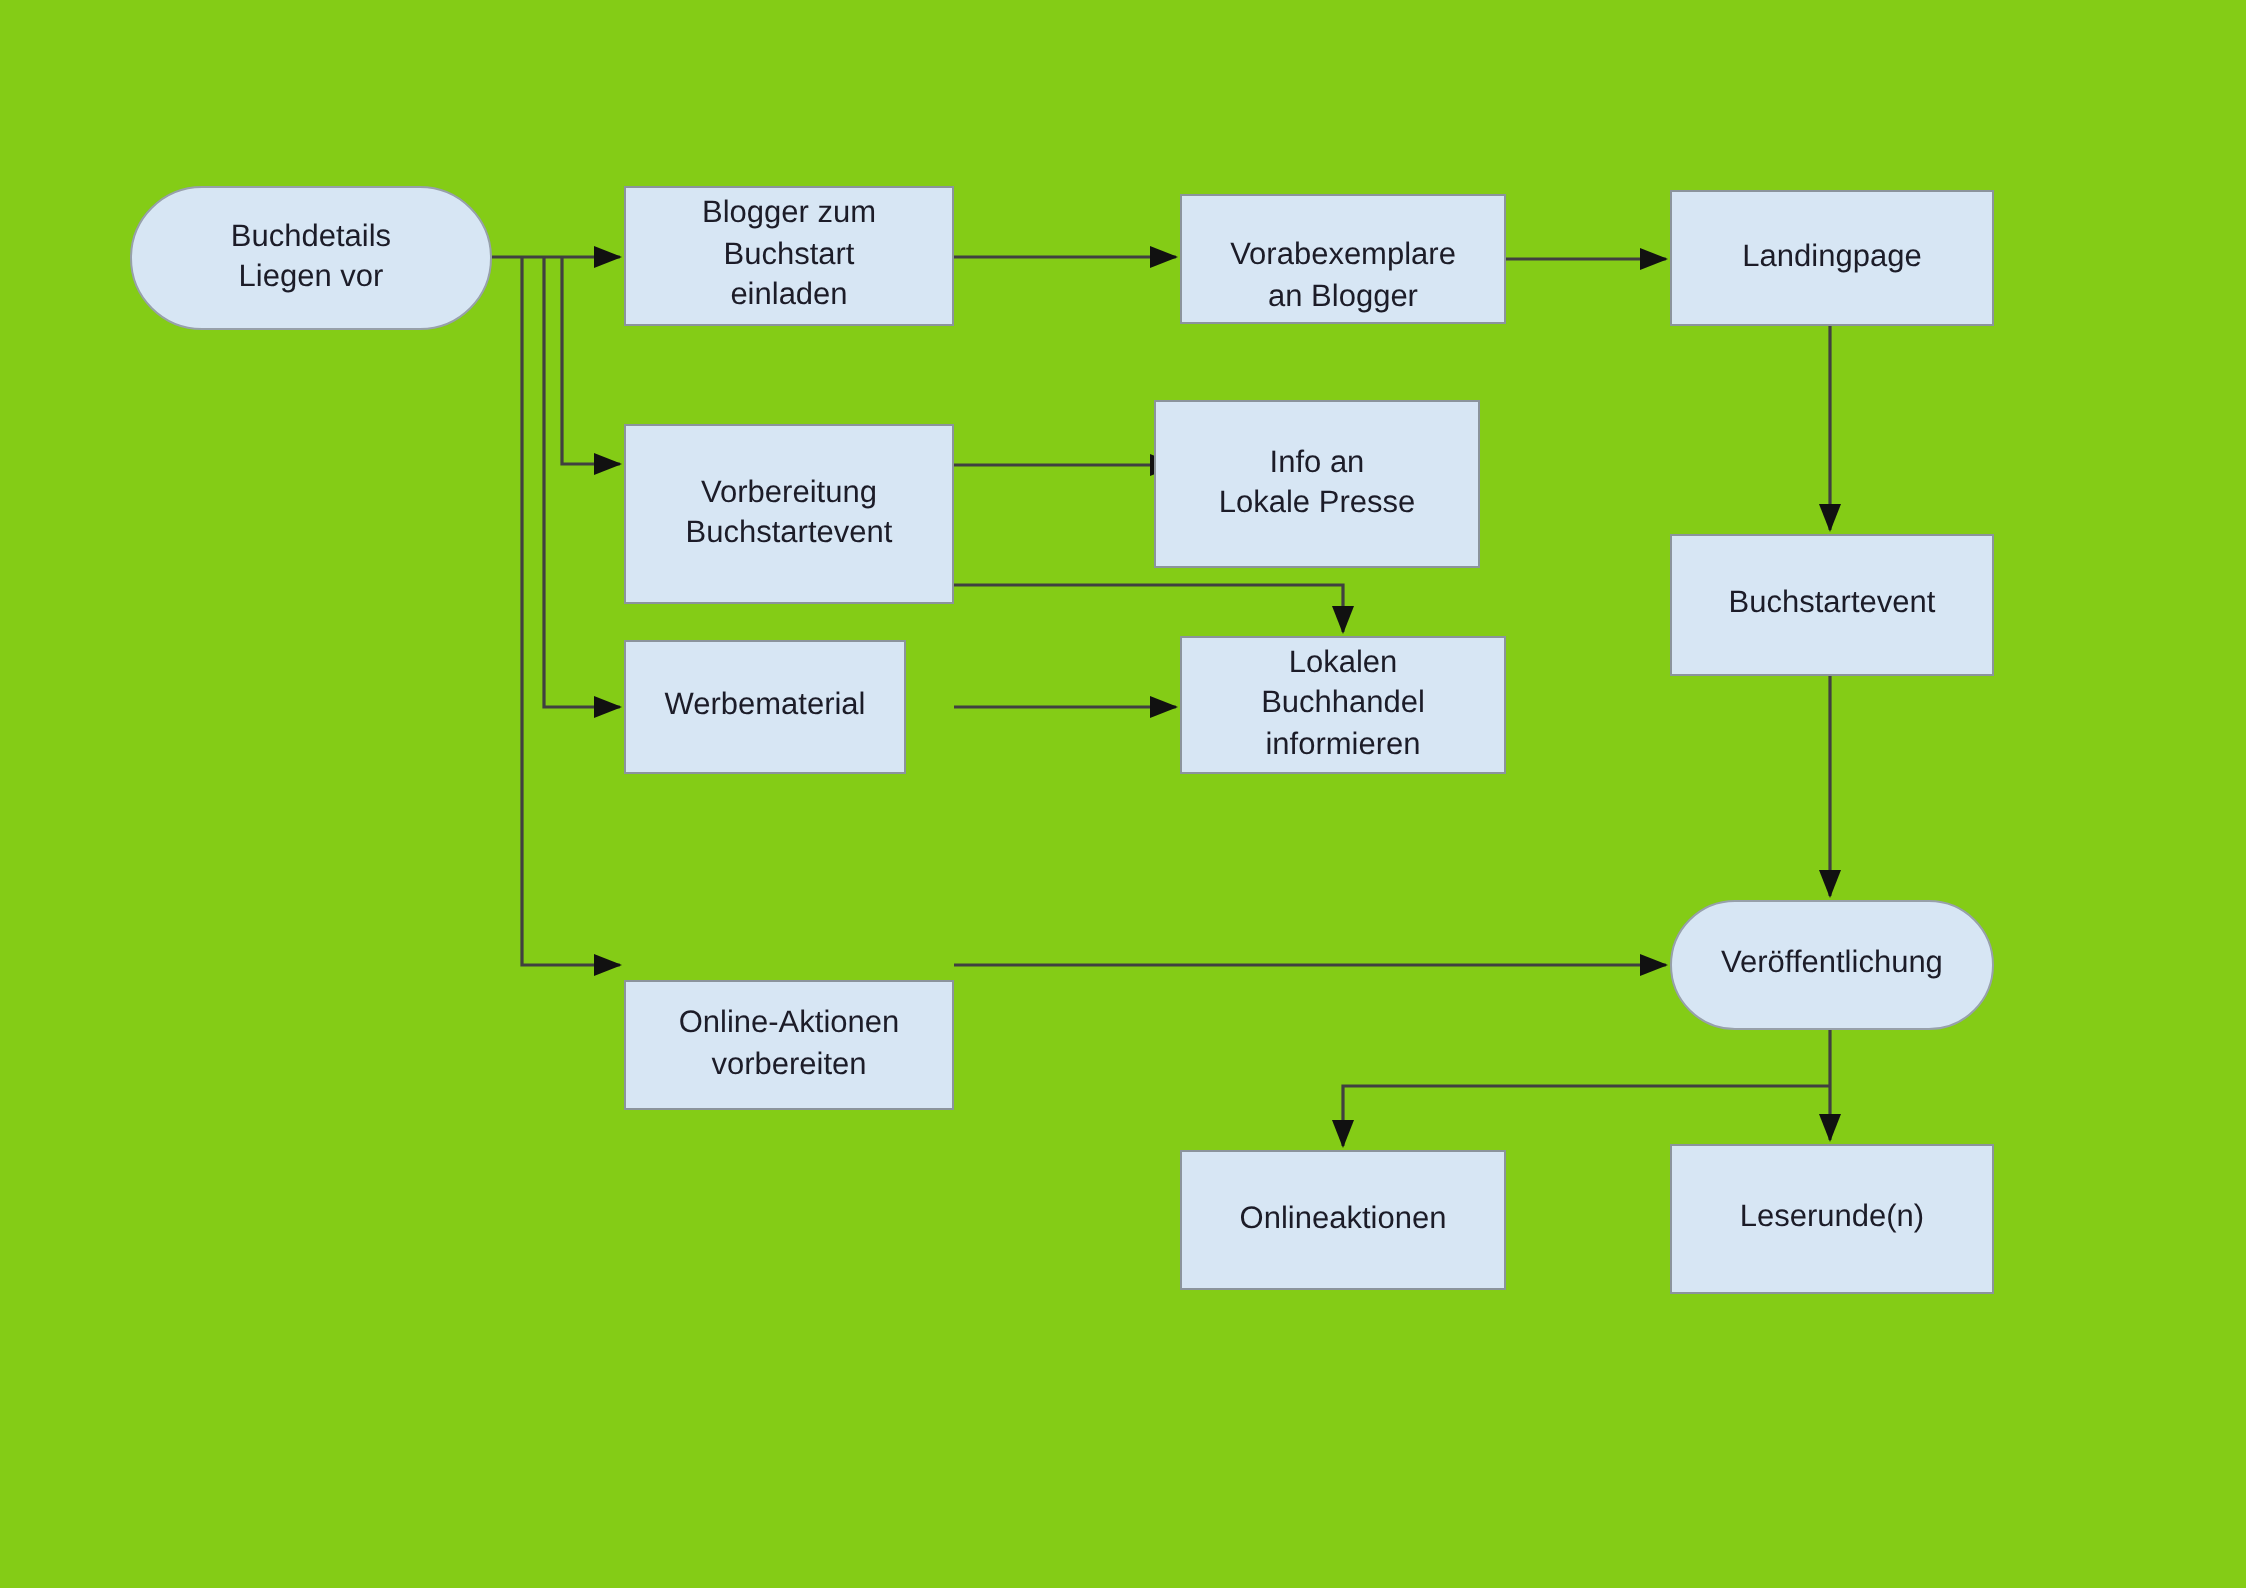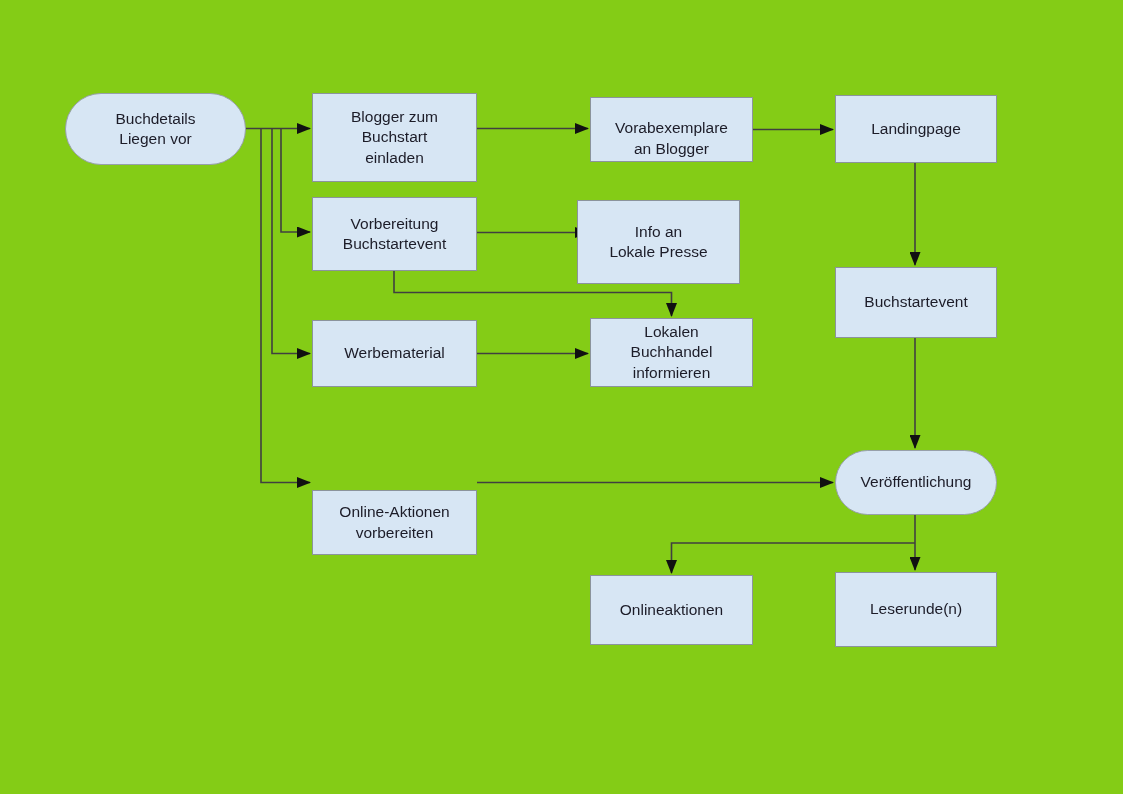--- a/index.html
+++ b/index.html
@@ -21,26 +21,26 @@
     display:flex; align-items:center; justify-content:center;
     text-align:center;
     color:#1c1c28;
     font-size:15.5px; line-height:1.32;
   }
   .node .label { white-space:pre-line; padding:2px 6px; }
   .stadium { border-radius:37px; border-color:#97a0aa; }
 
   
   .pos-start            { left:65px;  top:93px;  width:181px; height:72px; }
-  .pos-blogger-einladen { left:312px; top:93px;  width:165px; height:89px; }
+  .pos-blogger-einladen { left:312px; top:93px;  width:165px; height:70px; }
   .pos-vorabexemplare   { left:590px; top:97px;  width:163px; height:65px;align-items:flex-end; }
   .pos-landingpage      { left:835px; top:95px;  width:162px; height:68px; }
-  .pos-vorbereitung     { left:312px; top:197px; width:165px; height:74px; }
+  .pos-vorbereitung     { left:312px; top:212px; width:165px; height:90px; }
   .pos-info-presse      { left:577px; top:200px; width:163px; height:84px; }
-  .pos-werbematerial    { left:312px; top:320px; width:165px; height:67px; }
+  .pos-werbematerial    { left:312px; top:320px; width:141px; height:67px; }
   .pos-buchhandel       { left:590px; top:318px; width:163px; height:69px; }
   .pos-buchstartevent   { left:835px; top:267px; width:162px; height:71px; }
   .pos-online-aktionen  { left:312px; top:450px; width:165px; height:65px;margin-top:40px; }
   .pos-veroeffentlichung{ left:835px; top:450px; width:162px; height:65px;align-items:center; }
   .pos-onlineaktionen   { left:590px; top:575px; width:163px; height:70px; }
   .pos-leserunde        { left:835px; top:572px; width:162px; height:75px; }
 </style>
 </head>
 <body>
 

